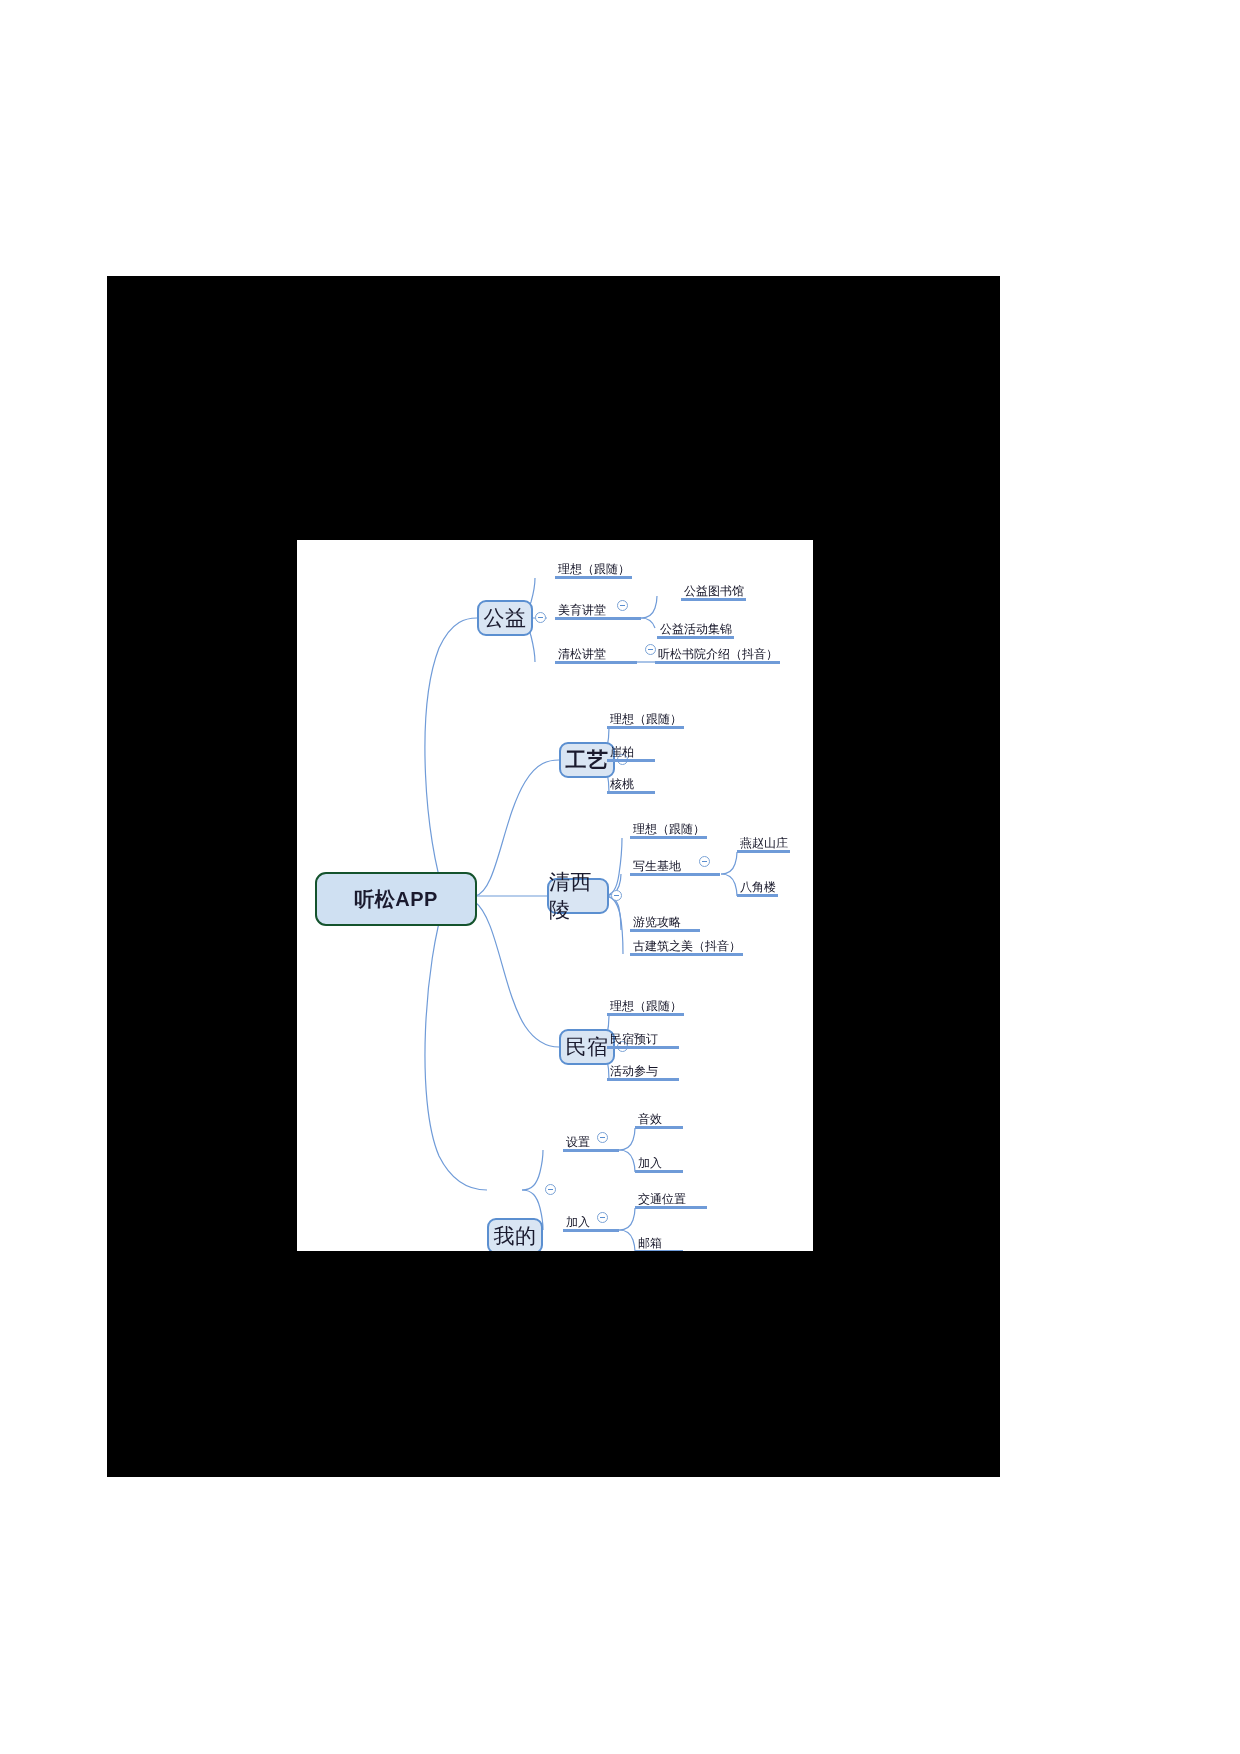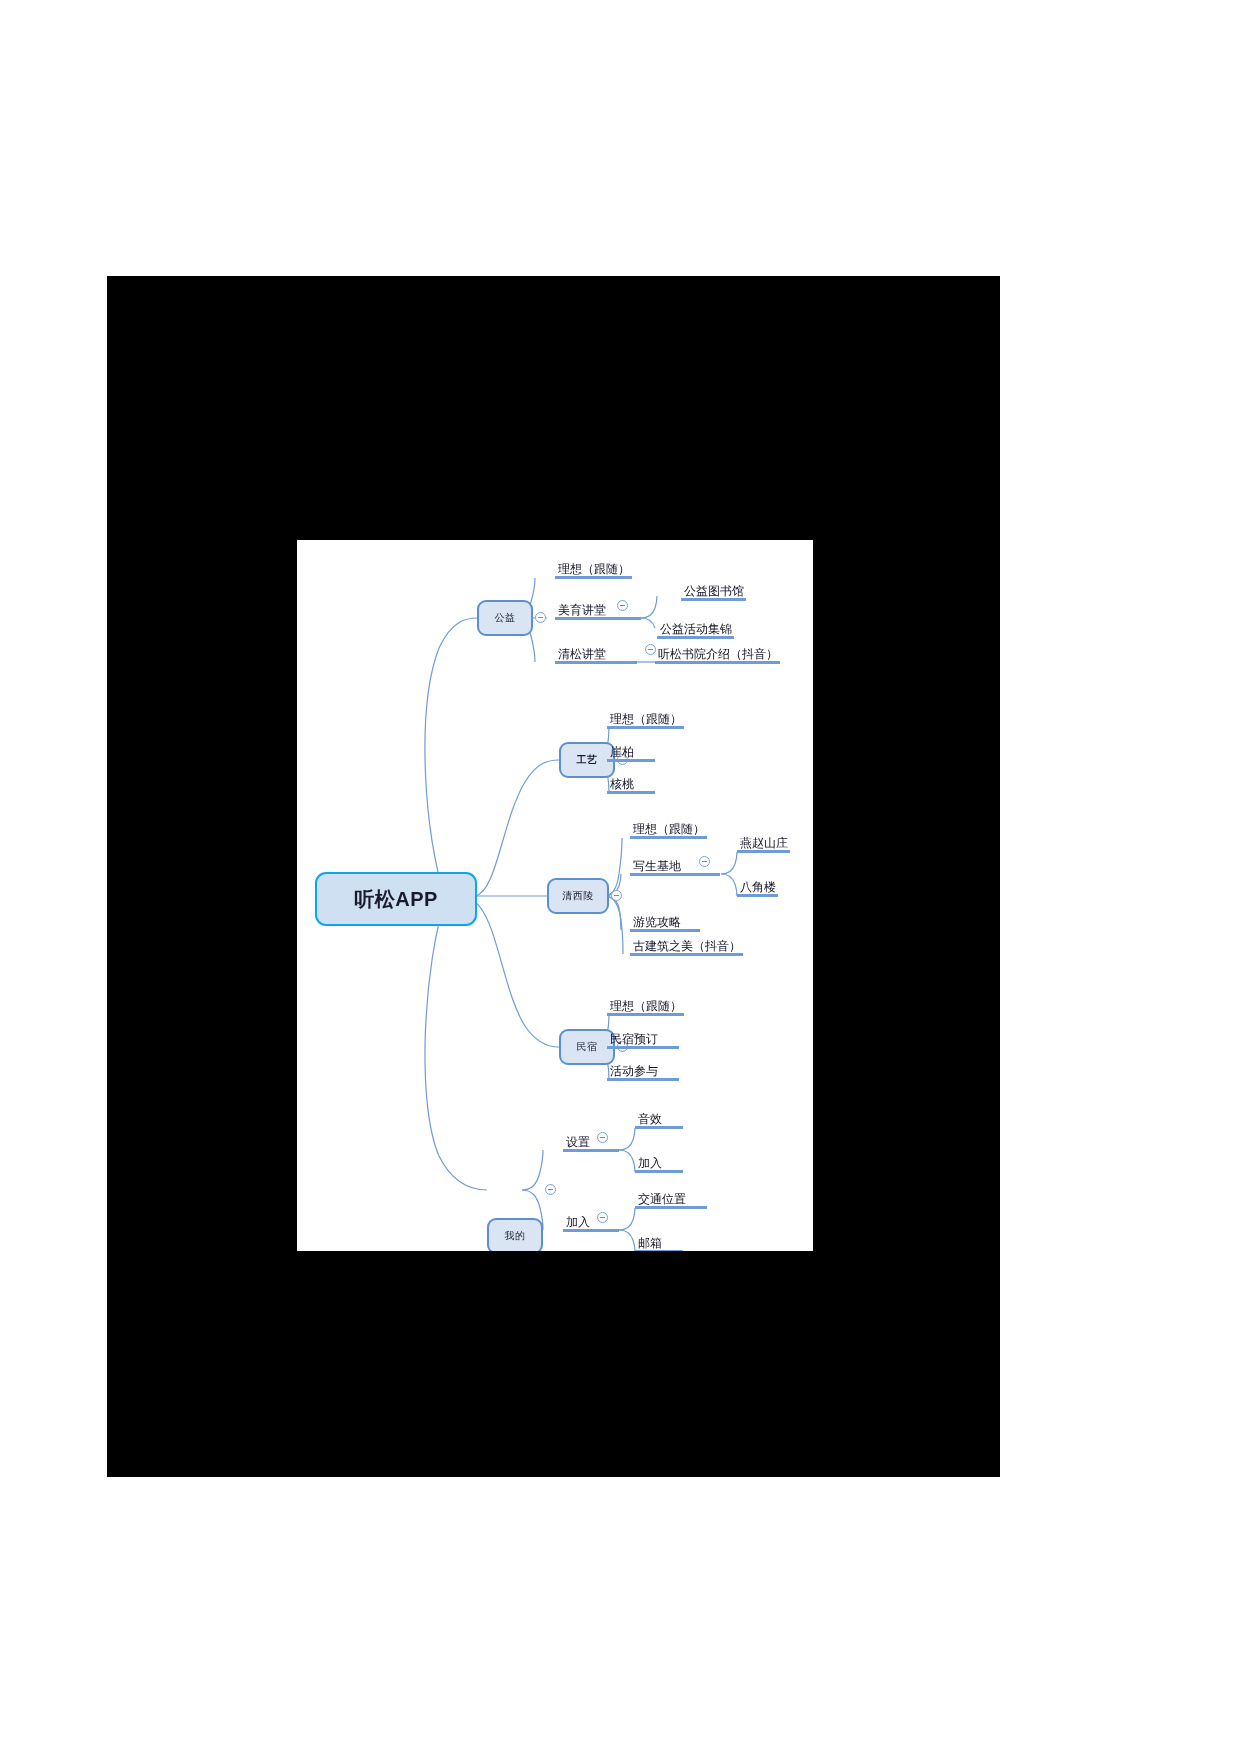--- a/index.html
+++ b/index.html
@@ -50,27 +50,27 @@
     border: 2px solid #5b8fd0;
     border-radius: 9px;
     color: #1a1a2e;
     display: flex;
     align-items: center;
     justify-content: center;
     letter-spacing: 0.5px;
   }
   .root-box {
     background: #cfe0f2;
-    border: 2px solid #0ea5e9;
+    border: 2px solid #14532d;
     border-radius: 11px;
     font-weight: bold;
     font-size: 20px;
   }
   .branch-box {
-    font-size: 10px;
+    font-size: 21px;
   }
 
   
   .leaf {
     position: absolute;
     box-sizing: border-box;
     white-space: nowrap;
     font-size: 12px;
     color: #121225;
     padding: 0 2px 2px 3px;

